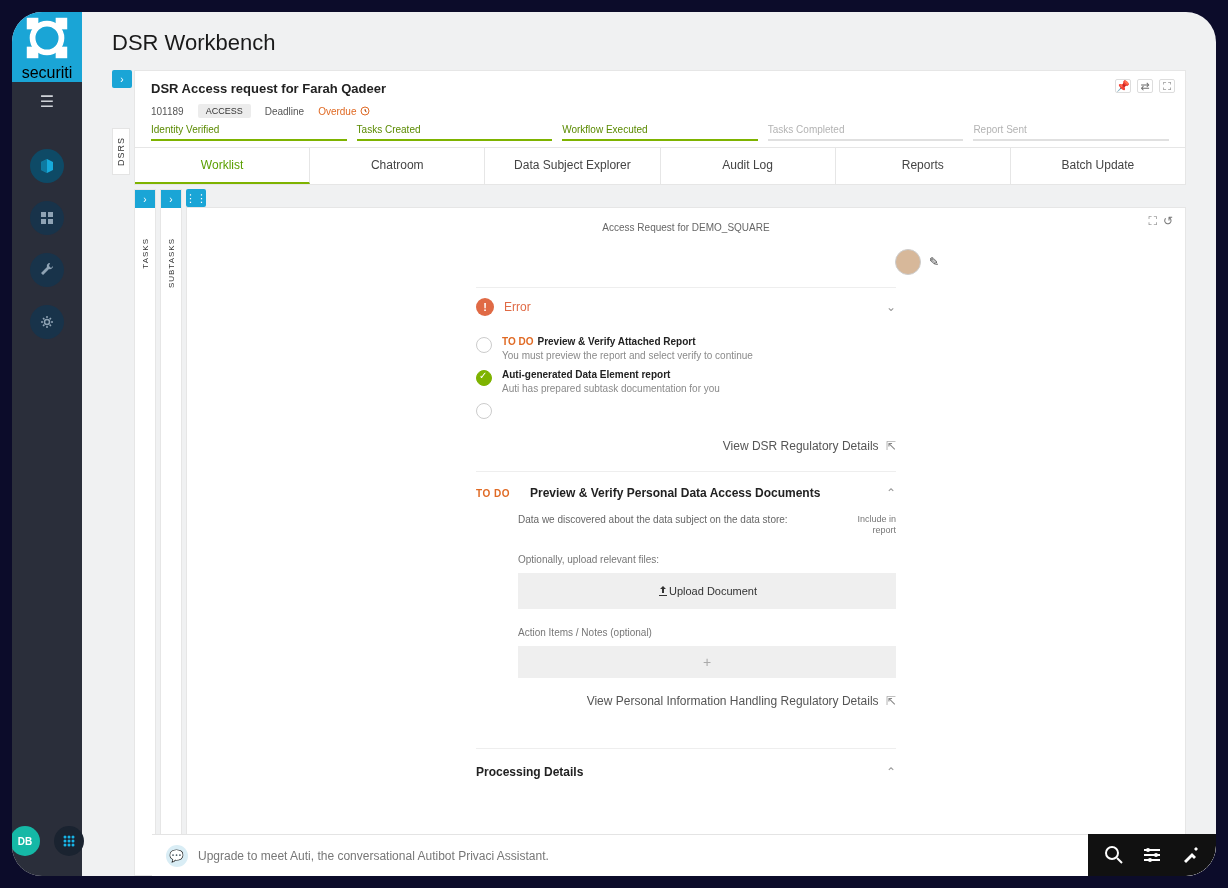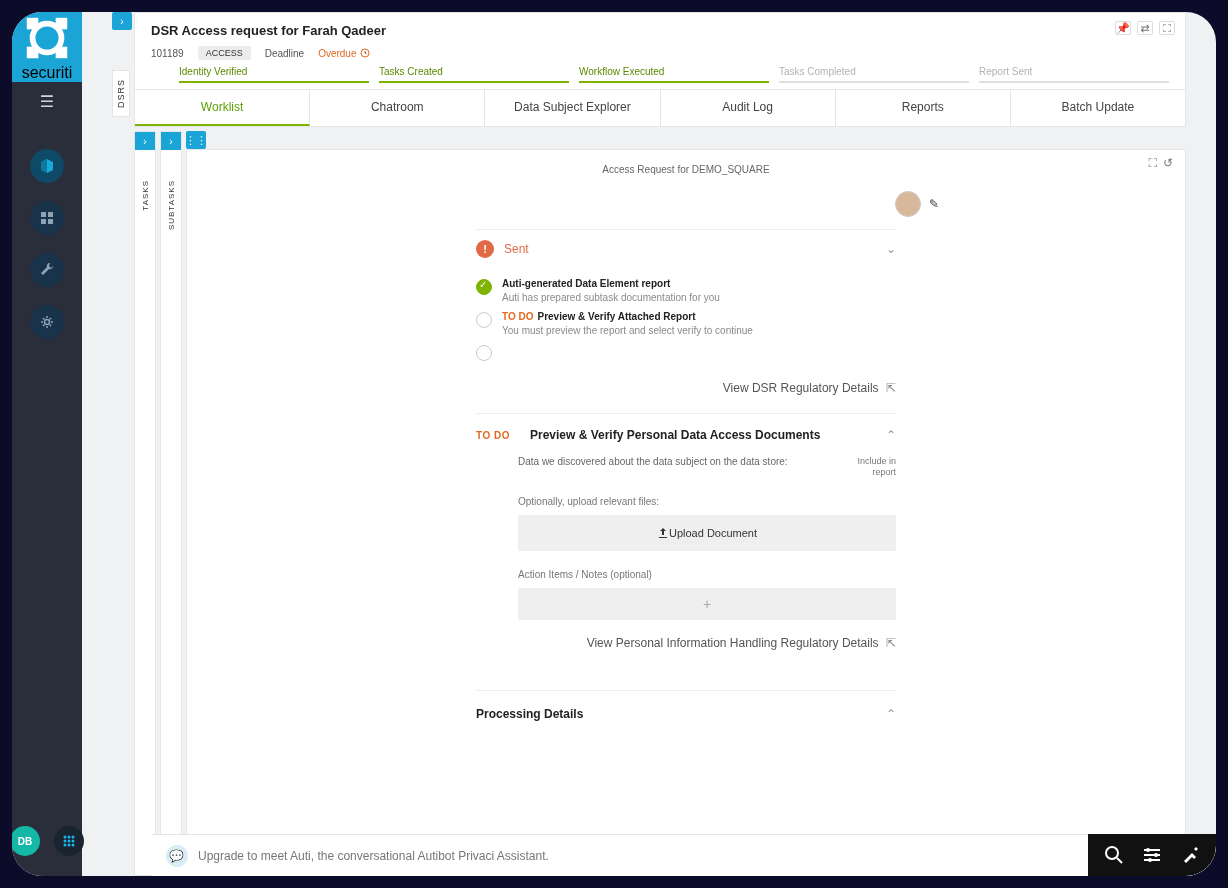--- a/index.html
+++ b/index.html
@@ -23,21 +23,21 @@
   .rail-label { writing-mode:vertical-rl; transform:rotate(180deg); font-size:9px; color:#333; letter-spacing:1px; margin-top:40px; display:inline-block; background:#fff; padding:8px 3px; border:1px solid #e4e4e4;}
   .content-col { flex:1; display:flex; flex-direction:column; padding-right:30px;}
   
   .req-card { background:#fff; border:1px solid #e6e6e6; padding:10px 16px 6px; position:relative;}
   .req-title { font-size:13px; font-weight:600; color:#222;}
   .req-meta { display:flex; align-items:center; gap:14px; margin-top:8px; font-size:10px; color:#555;}
   .badge { background:#ececec; color:#333; padding:2px 8px; font-size:9px; border-radius:2px;}
   .deadline-over { color:#e06a24; display:inline-flex; align-items:center; gap:3px;}
   .req-icons { position:absolute; right:10px; top:8px; display:flex; gap:6px; color:#707070;}
   .req-icons span { width:16px;height:14px; display:flex;align-items:center;justify-content:center; font-size:11px; cursor:pointer; border:1px solid #ddd; border-radius:2px;}
-  .phase-bar { display:flex; gap:10px; margin-top:6px;margin-left:28px;}
+  .phase-bar { display:flex; gap:10px; margin-top:6px;}
   .phase { flex:1; font-size:10px; padding-bottom:4px;}
   .phase.done { color:#5a8a00; border-bottom:2px solid #7eb300;}
   .phase.pending { color:#b3b3b3; border-bottom:2px solid #e0e0e0;}
   
   .tabs { display:flex; background:#fff; border:1px solid #e6e6e6; border-top:none; margin-bottom:4px;}
   .tab { flex:1; text-align:center; font-size:12px; color:#444; padding:10px 0; border-right:1px solid #e6e6e6; cursor:pointer;}
   .tab:last-child{border-right:none;}
   .tab.active { color:#5a9f00; border-bottom:2px solid #7eb300; font-weight:500;}
   .subrail-col { width:22px; background:#fff; border:1px solid #e6e6e6; display:flex; flex-direction:column; align-items:center;}
   .subrail-col .rail-chev { margin:0; border-radius:0;}
@@ -151,20 +151,21 @@
               <circle cx="3" cy="11" r="1.5" fill="#17b5e8"></circle>
               <circle cx="7" cy="11" r="1.5" fill="#17b5e8"></circle>
               <circle cx="11" cy="11" r="1.5" fill="#17b5e8"></circle>
             </svg>
         </div>
       </div>
     </div>
   </div>
 
   <div class="main">
+    <div class="page-title">DSR Workbench</div>
 
     <div class="workbench">
 
       <div class="dsrs-rail">
         <div class="rail-chev">›</div>
         <span class="rail-label">DSRS</span>
       </div>
 
       <div class="content-col">
 
@@ -226,37 +227,37 @@
               </div>
               <div class="body-title">Access Request for DEMO_SQUARE</div>
               <div class="assignee-row">
                 <div class="avatar-img"></div>
                 <span class="pencil">✎</span>
               </div>
 
               <div class="panel">
                 <div class="accordion">
                   <div class="acc-icon-err">!</div>
-                  <div class="acc-title-err">Sent</div>
+                  <div class="acc-title-err">Error</div>
                   <div class="acc-chev">⌄</div>
                 </div>
 
                 <div class="step-list" id="step-list">
+                    <div class="step">
+                      <div class="step-indicator"></div>
+                      <div class="step-body">
+                        <div class="step-title"><span class="todo">TO DO</span>Preview &amp; Verify Attached Report</div>
+                        <div class="step-sub">You must preview the report and select verify to continue</div>
+                      </div>
+                    </div>
                     <div class="step">
                       <div class="step-indicator done"></div>
                       <div class="step-body">
                         <div class="step-title">Auti-generated Data Element report</div>
                         <div class="step-sub">Auti has prepared subtask documentation for you</div>
-                      </div>
-                    </div>
-                    <div class="step">
-                      <div class="step-indicator"></div>
-                      <div class="step-body">
-                        <div class="step-title"><span class="todo">TO DO</span>Preview &amp; Verify Attached Report</div>
-                        <div class="step-sub">You must preview the report and select verify to continue</div>
                       </div>
                     </div>
                     <div class="step">
                       <div class="step-indicator"></div>
                     </div>
                   </div>
 
                 <div class="link-row">
                   <a style="color:#555;text-decoration:none;cursor:pointer;">View DSR Regulatory Details</a>
                   <span class="ext">⇱</span>

